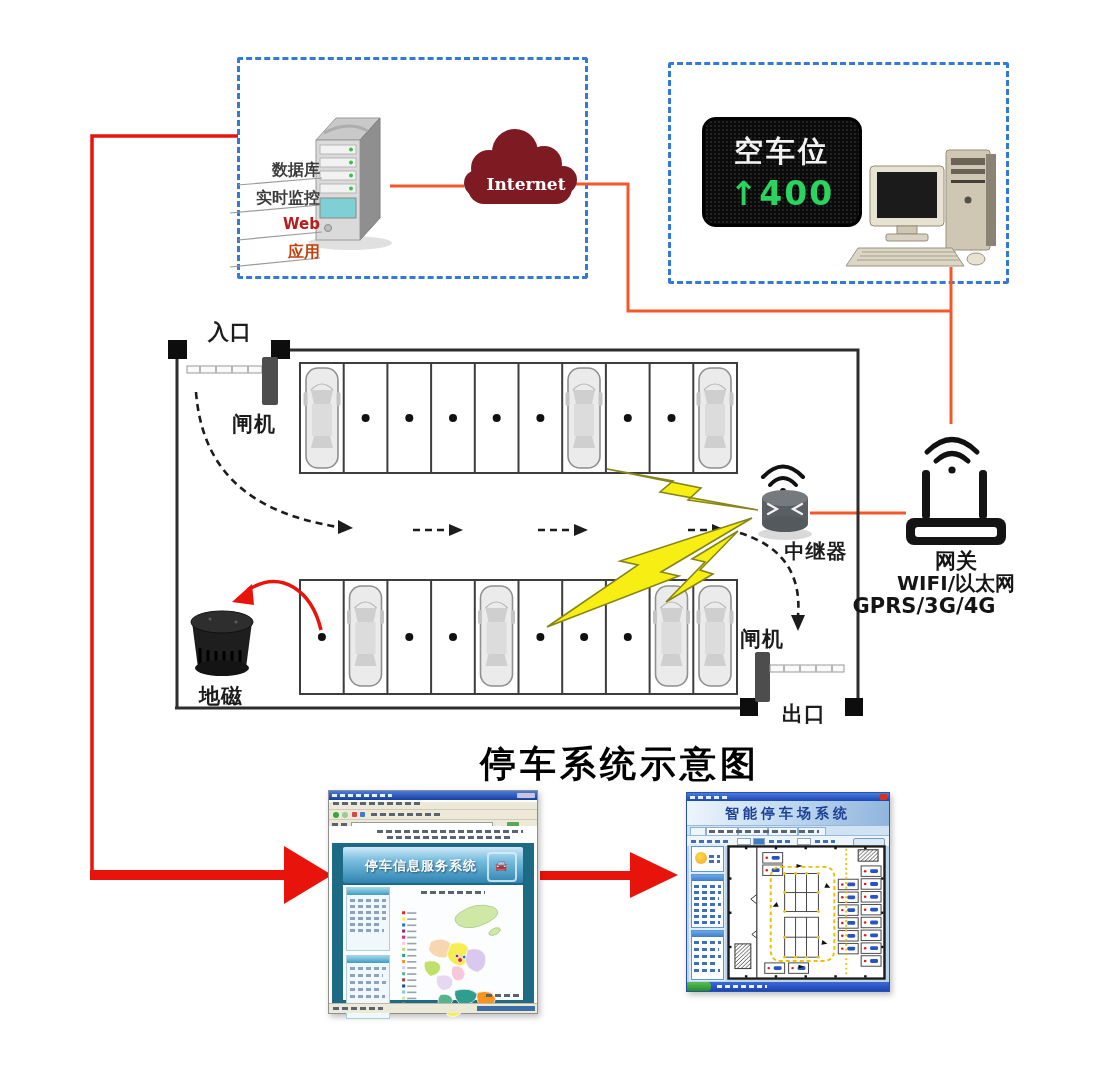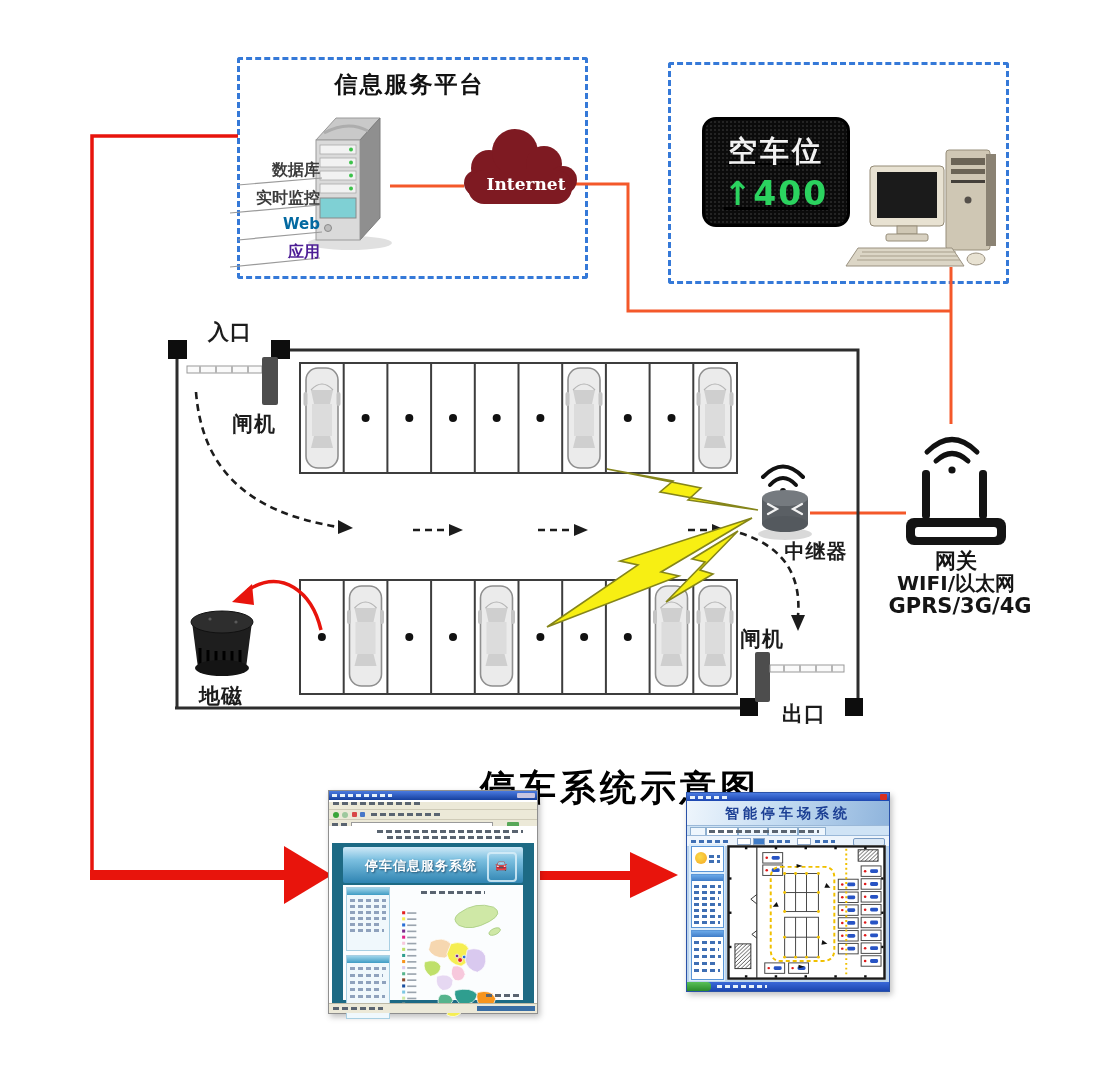--- a/index.html
+++ b/index.html
@@ -5,23 +5,23 @@
   html,body{margin:0;padding:0;background:#ffffff;}
   #canvas{position:relative;width:1112px;height:1091px;background:#fff;overflow:hidden;
           font-family:"DejaVu Sans",sans-serif;}
   .abs{position:absolute;}
   .dashbox{position:absolute;border:3px dashed #3579d8;border-radius:3px;background:transparent;}
   .boxtitle{position:absolute;text-align:center;font-size:23px;font-weight:700;color:#121212;letter-spacing:2px;}
   .lbl{position:absolute;font-weight:700;color:#1c1c1c;font-size:21px;text-align:center;letter-spacing:1px;}
   .gwlbl{position:absolute;font-weight:800;color:#151515;text-align:center;letter-spacing:0px;}
   .caption{position:absolute;text-align:center;font-family:"DejaVu Serif",serif;font-weight:600;color:#000;}
   
-  #led{position:absolute;left:702px;top:117px;width:148px;height:110px;background:#0b0b0b;
+  #led{position:absolute;left:702px;top:117px;width:160px;height:110px;background:#0b0b0b;
        background-image:radial-gradient(#242424 1px, transparent 1px);background-size:4px 4px;
-       border-radius:14px;border:3px solid #000;box-sizing:border-box;text-align:center;text-decoration:underline;}
+       border-radius:14px;border:3px solid #000;box-sizing:border-box;text-align:center;}
   #led .l1{margin-top:12px;color:#f2f2f2;font-size:29px;font-weight:800;letter-spacing:3px;}
   #led .l2{color:#2bd35f;font-size:33px;font-weight:800;letter-spacing:2px;margin-top:2px;}
   
   .tl{height:3px;background:repeating-linear-gradient(90deg,#8fa2bd 0 5px,transparent 5px 8px);}
   .tld{height:3px;background:repeating-linear-gradient(90deg,#5a6470 0 6px,transparent 6px 9px);}
   .tlw{height:3px;background:repeating-linear-gradient(90deg,#e8f2fa 0 5px,transparent 5px 8px);}
   .tlb{height:3px;background:repeating-linear-gradient(90deg,#3f6fb4 0 5px,transparent 5px 8px);}
   
   #webshot{position:absolute;left:328px;top:790px;width:210px;height:224px;background:#fff;
            border:1px solid #8f8f8f;box-shadow:2px 3px 6px rgba(0,0,0,.25);box-sizing:border-box;}
@@ -285,44 +285,43 @@
         <path d="M936,461 Q952,446 968,461"></path>
       </g>
       <circle cx="952" cy="470" r="3.6" fill="#111"></circle>
       <rect x="922" y="470" width="8" height="49" rx="3.5" fill="#141414"></rect>
       <rect x="979" y="470" width="8" height="49" rx="3.5" fill="#141414"></rect>
       <rect x="906" y="518" width="100" height="27" rx="8" fill="#141414"></rect>
       <rect x="915" y="527" width="82" height="10" rx="3" fill="#ffffff"></rect>
     </g>
   </svg>
 
-  <div class="boxtitle" style="left:237px;top:69px;width:345px;">信息服务平台</div>
 
   <div class="abs" style="left:240px;top:160px;width:80px;text-align:right;font-size:16px;font-weight:700;color:#3d3d3d;">数据库</div>
   <div class="abs" style="left:226px;top:188px;width:94px;text-align:right;font-size:16px;font-weight:700;color:#3d3d3d;">实时监控</div>
-  <div class="abs" style="left:240px;top:215px;width:80px;text-align:right;font-size:15px;font-weight:700;color:#0369a1;">Web</div>
-  <div class="abs" style="left:226px;top:242px;width:94px;text-align:right;font-size:16px;font-weight:700;color:#4c1d95;">应用</div>
+  <div class="abs" style="left:240px;top:215px;width:80px;text-align:right;font-size:15px;font-weight:700;color:#b91c1c;">Web</div>
+  <div class="abs" style="left:226px;top:242px;width:94px;text-align:right;font-size:16px;font-weight:700;color:#c2410c;">应用</div>
 
   <div id="led">
     <div class="l1">空车位</div>
     <div class="l2">↑400</div>
   </div>
 
   <div class="gwlbl" style="left:906px;top:547px;width:100px;font-size:21px;">网关</div>
   <div class="gwlbl" style="left:886px;top:570px;width:140px;font-size:20px;">WIFI/以太网</div>
-  <div class="gwlbl" style="left:888px;top:594px;width:144px;font-size:21px;">GPRS/3G/4G</div>
+  <div class="gwlbl" style="left:852px;top:594px;width:144px;font-size:21px;">GPRS/3G/4G</div>
 
   <div class="lbl" style="left:200px;top:318px;width:60px;">入口</div>
   <div class="lbl" style="left:224px;top:410px;width:60px;">闸机</div>
   <div class="lbl" style="left:776px;top:538px;width:80px;font-size:20px;">中继器</div>
   <div class="lbl" style="left:190px;top:682px;width:62px;">地磁</div>
   <div class="lbl" style="left:732px;top:625px;width:60px;">闸机</div>
   <div class="lbl" style="left:774px;top:700px;width:60px;">出口</div>
 
-  <div class="caption" style="left:420px;top:740px;width:400px;font-size:36px;letter-spacing:4px;margin-top:24px;">停车系统示意图</div>
+  <div class="caption" style="left:420px;top:740px;width:400px;font-size:36px;letter-spacing:4px;">停车系统示意图</div>
 
   <div id="appshot">
     <div class="tbar">
       <div class="tlw" style="position:absolute;left:3px;top:2.5px;width:40px;"></div>
       <div class="xbtn"></div>
     </div>
     <div class="banner">
       <div class="t">智能停车场系统</div>
     </div>
     <div class="tabs">

